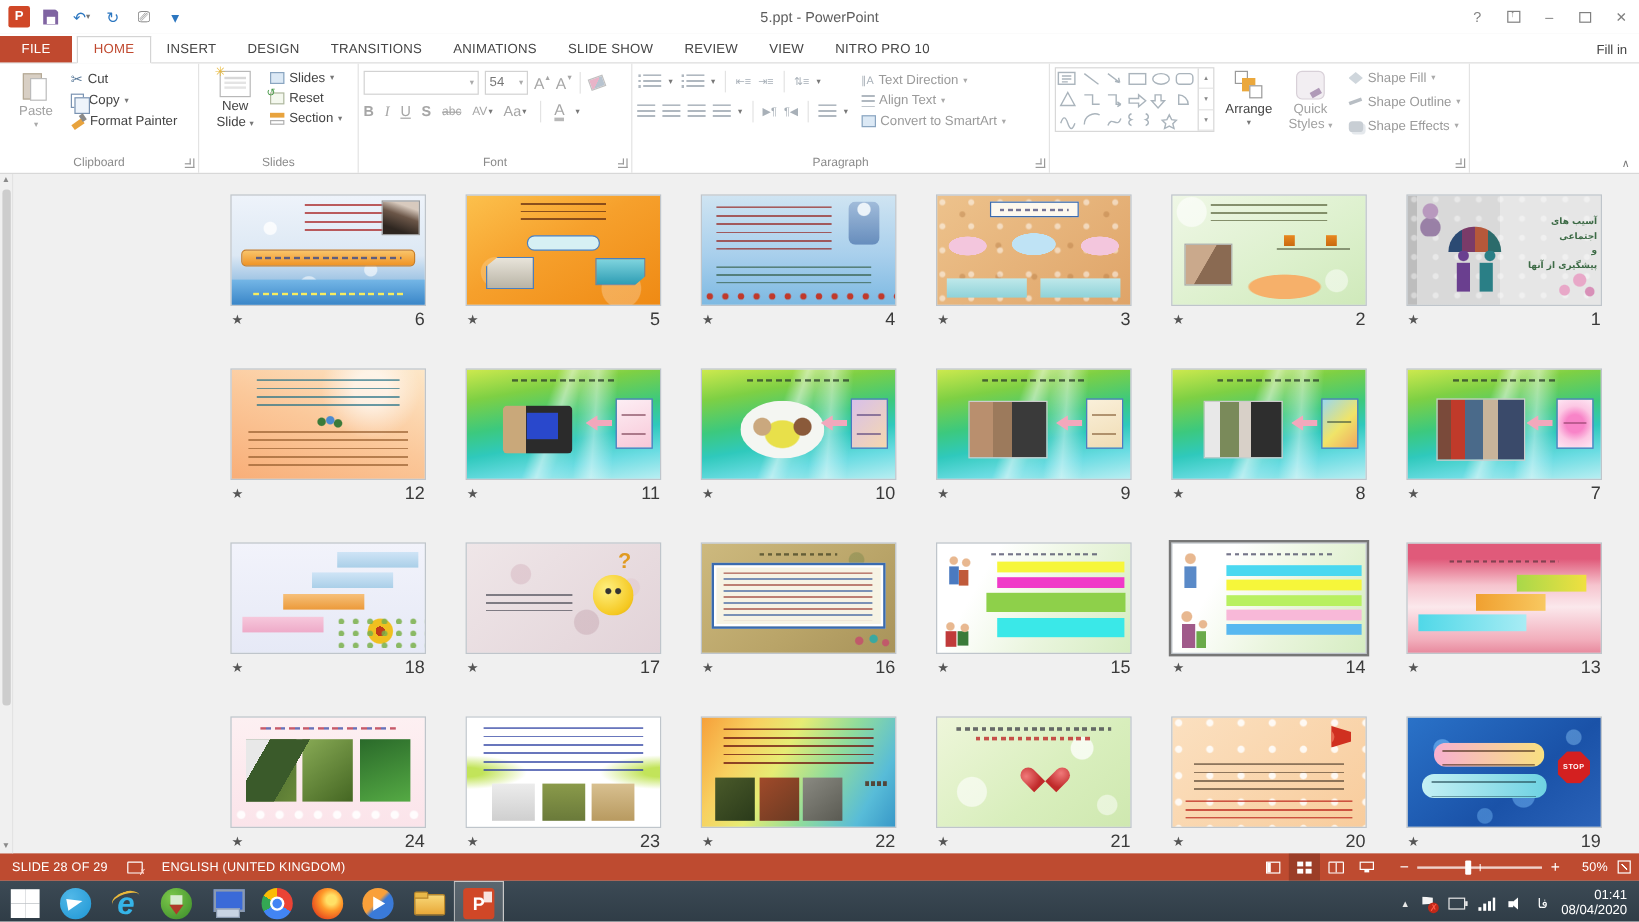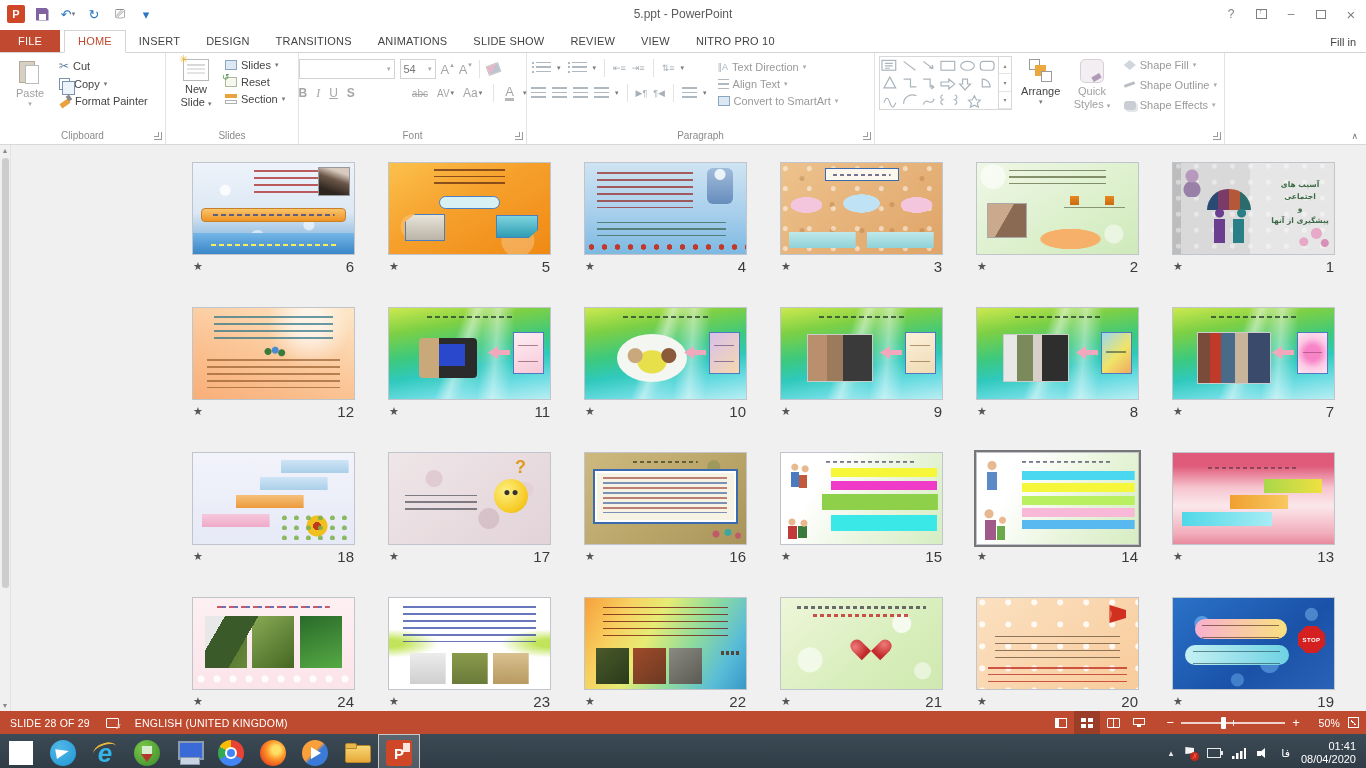--- a/index.html
+++ b/index.html
@@ -155,21 +155,21 @@
   .s2 .la { left:10px; top:40px; width:40px; height:35px; background:linear-gradient(120deg,#caa98c 0 45%,#8a6a52 46% 100%); border:1px solid #aaa; }
   .s2 .lb { top:30px; left:54%; width:38%; height:28px; background:linear-gradient(#e8881f,#c96a10) 12% 15%/9px 9px no-repeat,linear-gradient(#e8881f,#c96a10) 78% 15%/9px 9px no-repeat,repeating-linear-gradient(180deg,transparent 0 14px,rgba(80,90,60,.6) 14px 15.5px,transparent 15.5px 21px); }
   .s2 .lc { bottom:3px; left:36%; width:44%; height:24px; border-radius:50%; background:radial-gradient(ellipse at center,#f6b06a 58%,rgba(246,176,106,0) 62%); }
   
   .s1 { background:radial-gradient(circle at 30% 20%,rgba(255,255,255,.4) 0 2px,transparent 3px),linear-gradient(90deg,#bdbdbd 0 8px,#d9d9d9 8px 48%,#e6e6e6 48% 100%); background-size:18px 16px,100% 100%; }
   .s1 .la { left:28px; top:24px; width:58px; height:58px; }
   .s1 .la:before { content:""; position:absolute; left:6px; top:2px; width:44px; height:21px; border-radius:44px 44px 0 0; background:linear-gradient(90deg,#2b4a73 0 25%,#7a3b69 25% 50%,#b5583a 50% 75%,#2b6b6b 75% 100%); }
   .s1 .la:after { content:""; position:absolute; left:0; top:22px; width:58px; height:34px; background:radial-gradient(circle at 32% 12%,#6a3f8f 0 4px,transparent 5px),linear-gradient(#6a3f8f,#6a3f8f) 28% 100%/11px 24px no-repeat,radial-gradient(circle at 70% 12%,#2a7f86 0 4px,transparent 5px),linear-gradient(#2a7f86,#2a7f86) 68% 100%/11px 24px no-repeat; }
   .s1 .lb { left:8px; top:4px; width:22px; height:30px; background:radial-gradient(circle at 50% 30%,#b08ab8 0 6px,transparent 7px),radial-gradient(circle at 50% 75%,#8a6a9a 0 8px,transparent 9px); opacity:.8; }
   .s1 .lc { bottom:5px; right:5px; width:42px; height:24px; background:radial-gradient(circle at 70% 35%,#e8a8c8 0 5px,transparent 6px),radial-gradient(circle at 40% 70%,#e8a8c8 0 4px,transparent 5px),radial-gradient(circle at 90% 75%,#d890b8 0 3.5px,transparent 4.5px); }
-  .stitle { position:absolute; right:3px; top:16px; width:62px; font-size:7.5px; line-height:1.6; font-weight:bold; color:#3c6a45; text-align:center; white-space:pre-line; font-family:"DejaVu Sans",sans-serif; }
+  .stitle { position:absolute; right:3px; top:16px; width:62px; font-size:7.5px; line-height:1.6; font-weight:bold; color:#3c6a45; white-space:pre-line; font-family:"DejaVu Sans",sans-serif; }
   
   .wv { background:linear-gradient(170deg,#cde94e 0%,#7ed044 22%,#3cc97e 45%,#2fc9bc 62%,#6adce2 80%,#b9eef2 100%); }
   .wv:before { content:""; position:absolute; inset:-30% -10%; background:linear-gradient(115deg,transparent 42%,rgba(255,255,255,.5) 47%,rgba(255,255,255,.15) 52%,transparent 58%),linear-gradient(100deg,transparent 55%,rgba(255,255,255,.45) 62%,transparent 70%); transform:rotate(-6deg); }
   .wv:after { content:""; position:absolute; top:8px; left:50%; transform:translateX(-50%); width:54%; height:2px; background:repeating-linear-gradient(90deg,rgba(40,60,40,.75) 0 5px,transparent 5px 8px); }
   .wv .lb { right:6px; top:24px; width:31px; height:42px; border:1.5px solid #4f79c0; }
   .wv .lc { right:40px; top:38px; width:22px; height:13px; background:#f2a8bc; clip-path:polygon(0 50%,45% 0,45% 30%,100% 30%,100% 70%,45% 70%,45% 100%); }
   .s11 .la { left:30px; top:30px; width:58px; height:40px; border-radius:4px; background:linear-gradient(#2948cc,#2948cc) 64% 32%/26px 22px no-repeat,linear-gradient(90deg,#c9a87a 0 34%,#2b2b2b 34% 100%); }
   .s11 .lb { background:repeating-linear-gradient(180deg,transparent 0 8px,rgba(120,60,80,.6) 8px 9.5px,transparent 9.5px 16px) center/70% 80% no-repeat,linear-gradient(160deg,#fdeef4,#f8c8d8); }
   .s10 .la { left:32px; top:26px; width:70px; height:48px; border-radius:50%; background:radial-gradient(circle at 26% 45%,#caa87e 0 7px,transparent 8px),radial-gradient(circle at 74% 45%,#8a5a3a 0 7px,transparent 8px),radial-gradient(ellipse at 50% 58%,#e8e04a 0 28%,transparent 31%),#f4f6f2; }
   .s10 .lb { background:repeating-linear-gradient(180deg,transparent 0 8px,rgba(80,60,120,.6) 8px 9.5px,transparent 9.5px 16px) center/70% 80% no-repeat,linear-gradient(135deg,#d8c0ea,#f6d8ae); }
@@ -408,21 +408,21 @@
         <div class="smbtn">
             <span class="ic-section"></span>
             <span>Section</span>
             <span class="caret">▾</span>
           </div>
       </div>
     </div>
     <div class="glabel">Slides</div>
   </div>
 
-  <div class="group" style="width:228px;align-items:center;">
+  <div class="group" style="width:228px;">
     <div class="gbody">
       <div class="fontgrid">
         <div class="frow">
           <div class="combo" style="width:96px;">
               <span></span>
               <span class="caret">▾</span>
             </div>
           <div class="combo" style="width:36px;">
               <span>54</span>
               <span class="caret">▾</span>
@@ -440,21 +440,21 @@
             </span>
           <span class="fbtn">
               <i style="font-family:'Liberation Serif',serif;">I</i>
             </span>
           <span class="fbtn">
               <u>U</u>
             </span>
           <span class="fbtn">
               <b>S</b>
             </span>
-          <span class="fbtn" style="text-decoration:line-through;font-size:10px;margin-left:48px;">
+          <span class="fbtn" style="text-decoration:line-through;font-size:10px;">
               <span>abc</span>
             </span>
           <span class="fbtn" style="font-size:10px;">
               <span>AV</span>
               <span class="caret">▾</span>
             </span>
           <span class="fbtn">
               <span>Aa</span>
               <span class="caret">▾</span>
             </span>

